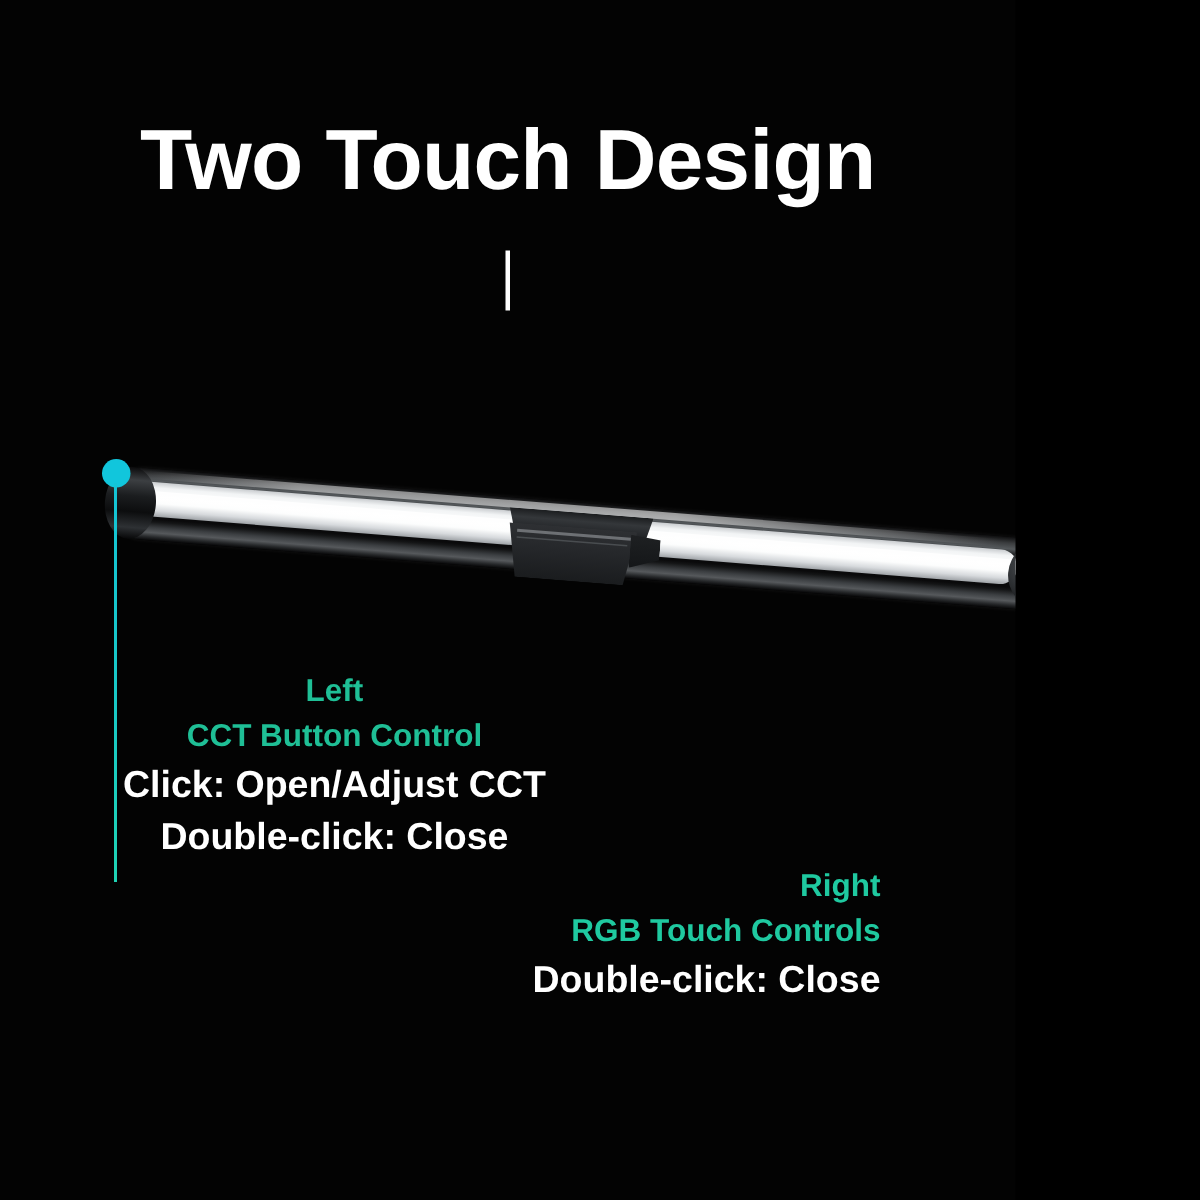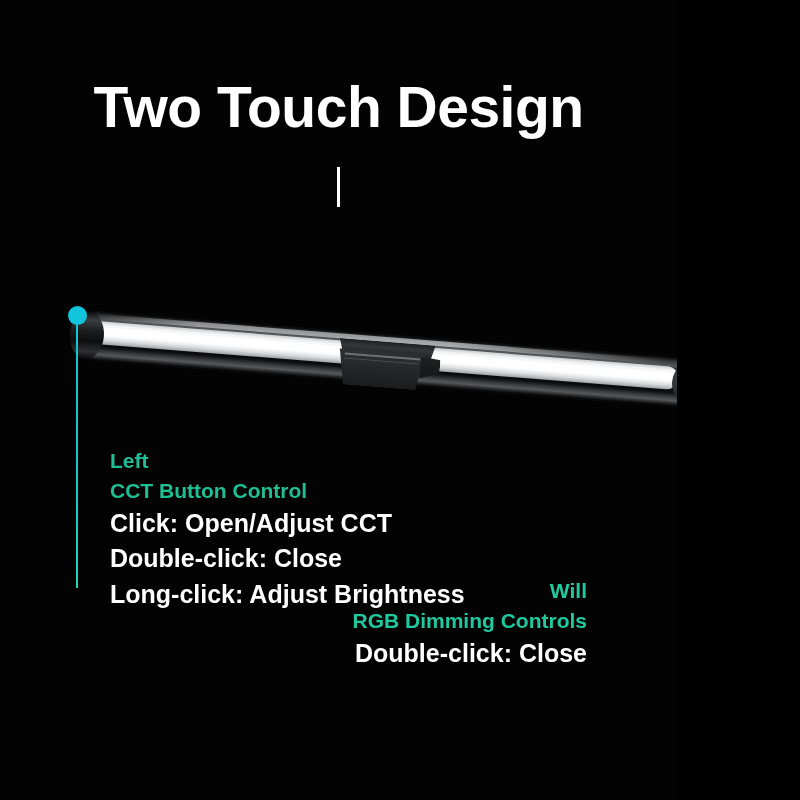--- a/index.html
+++ b/index.html
@@ -233,23 +233,23 @@
     left: 717px;
     top: 376px;
     width: 2px;
     height: 347px;
     background: #1fd8ac;
   }
 
   
   #left-block {
     position: absolute;
-    left: 110px;
+    left: 82px;
     top: 446px;
-    text-align: left;
+    text-align: center;
   }
   #right-block {
     position: absolute;
     right: 90px;
     top: 576px;
     text-align: right;
   }
   .accent-line {
     color: #1fbf96;
     font-size: 21px;
@@ -298,22 +298,21 @@
   <div id="line-left"></div>
 
   <div class="marker-dot" id="dot-right"></div>
   <div id="line-right"></div>
 
   <div id="left-block">
     <div class="accent-line">Left</div>
     <div class="accent-line">CCT Button Control</div>
     <div class="body-line">Click: Open/Adjust CCT</div>
     <div class="body-line">Double-click: Close</div>
-    <div class="body-line">Long-click: Adjust Brightness</div>
   </div>
 
   <div id="right-block">
-    <div class="accent-line">Will</div>
-    <div class="accent-line">RGB Dimming Controls</div>
+    <div class="accent-line">Right</div>
+    <div class="accent-line">RGB Touch Controls</div>
     <div class="body-line">Double-click: Close</div>
   </div>
 
 </div>
 
 </body></html>

